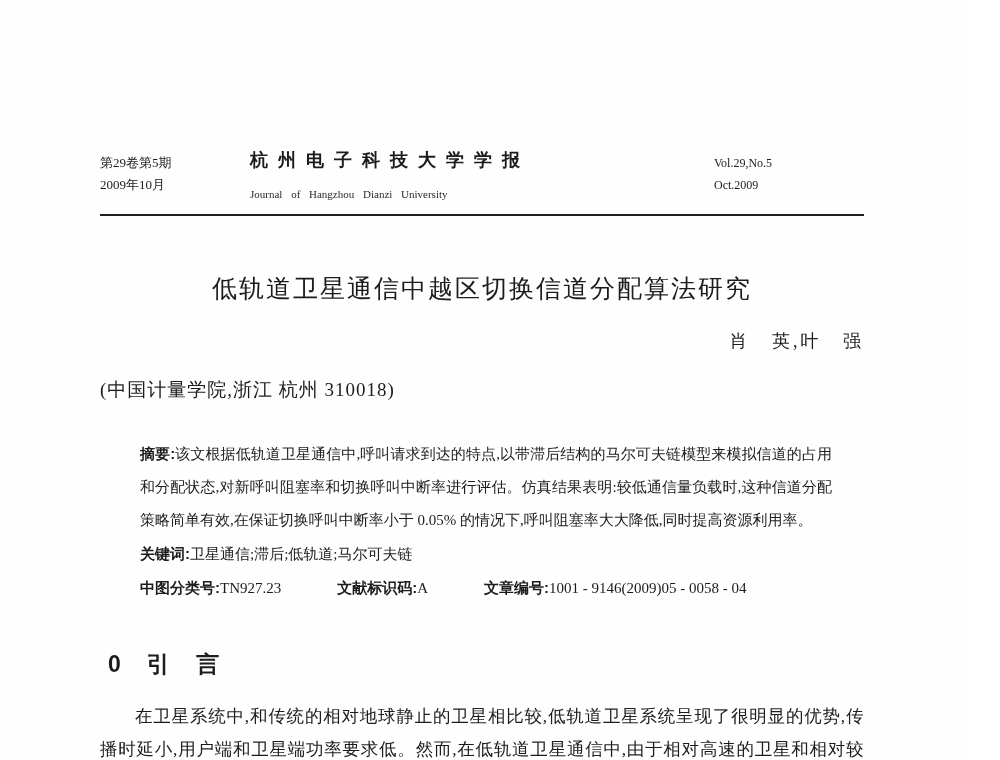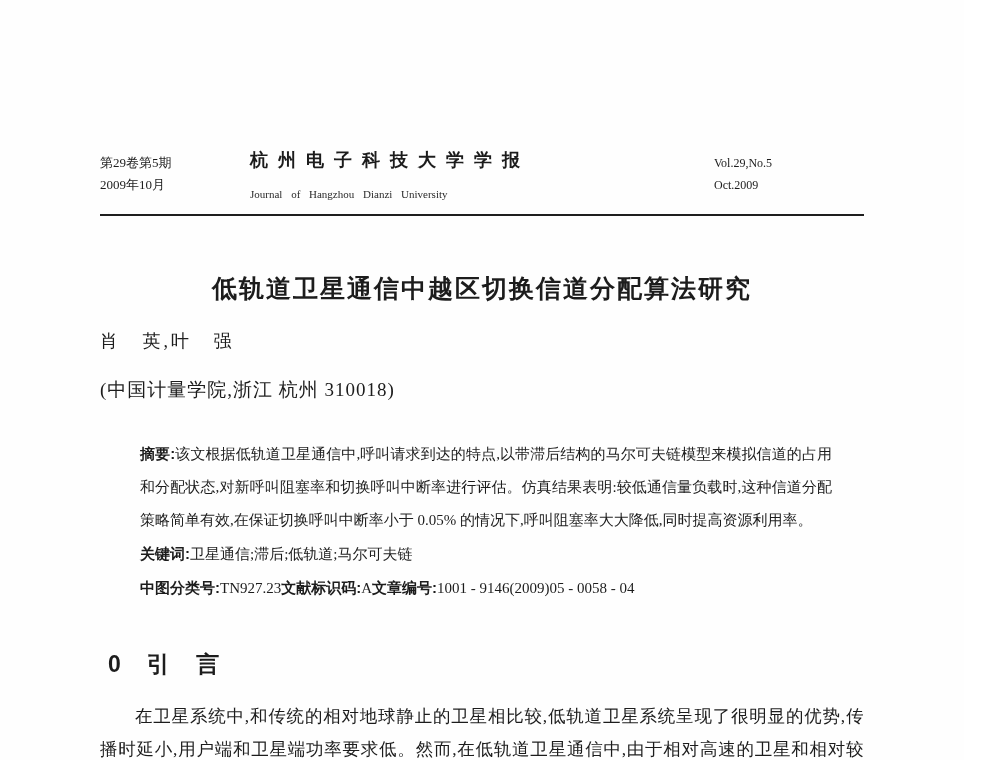--- a/index.html
+++ b/index.html
@@ -55,26 +55,26 @@
     border: none;
     border-top: 2px solid #1e1e1e;
     margin: 14px 0 0 0;
   }
   
   .article-title {
     margin: 56px 0 0 0;
     text-align: center;
     font-family: "Liberation Sans", "DejaVu Sans", sans-serif;
     font-size: 25px;
-    font-weight: bold;
+    font-weight: normal;
     letter-spacing: 2px;
   }
   .authors {
     margin-top: 24px;
-    text-align: left;
+    text-align: right;
     font-size: 18px;
     letter-spacing: 3px;
     word-spacing: 14px;
   }
   .affiliation {
     margin-top: 24px;
     text-align: left;
     font-size: 19px;
     letter-spacing: 1px;
   }
@@ -90,20 +90,21 @@
   }
   .abstract-block b {
     font-family: "Liberation Sans", "DejaVu Sans", sans-serif;
     font-weight: bold;
   }
   .keywords-line {
     margin-top: 0;
   }
   .meta-line {
     display: flex;
+    gap: 56px;
     white-space: nowrap;
   }
   
   .section-heading {
     margin: 44px 0 0 8px;
     font-family: "Liberation Sans", "DejaVu Sans", sans-serif;
     font-size: 23px;
     font-weight: bold;
   }
   .section-heading .sec-num {

